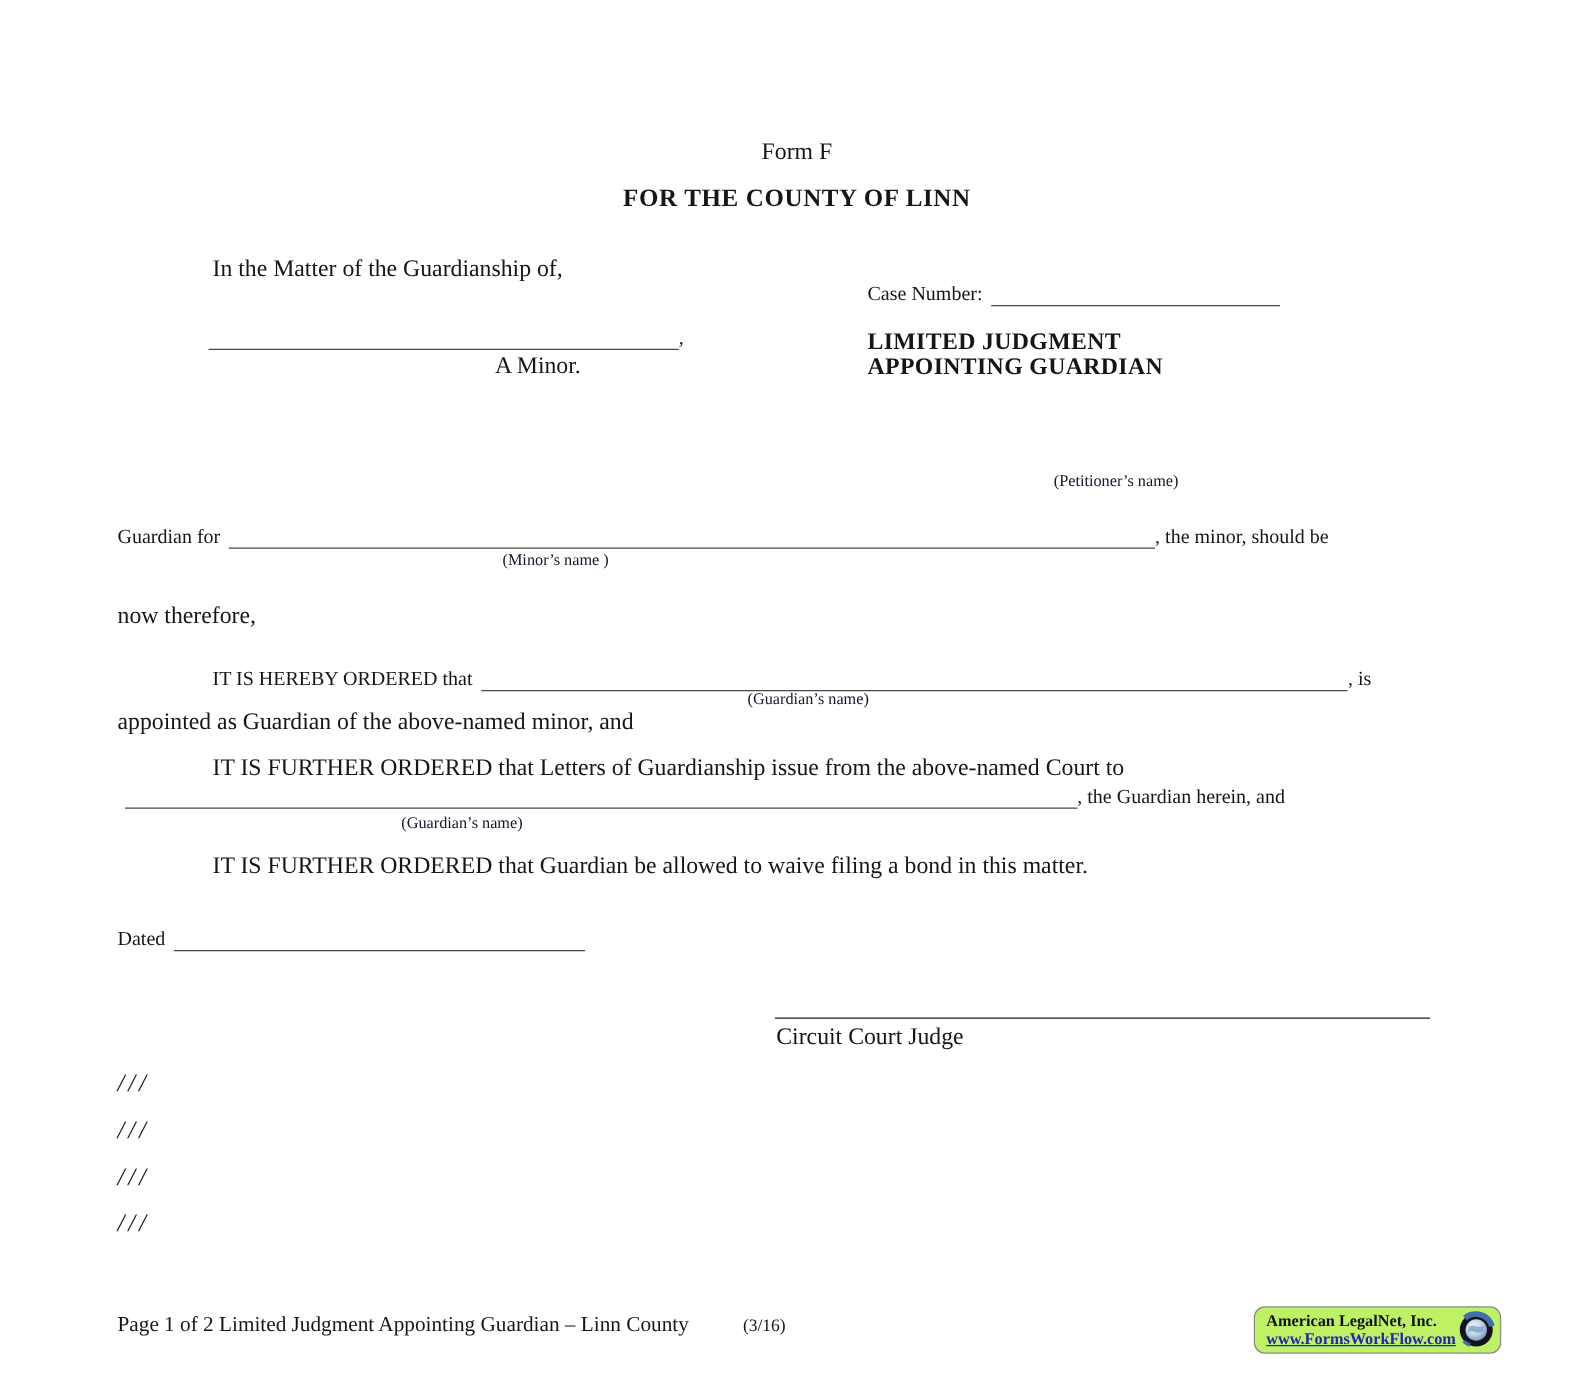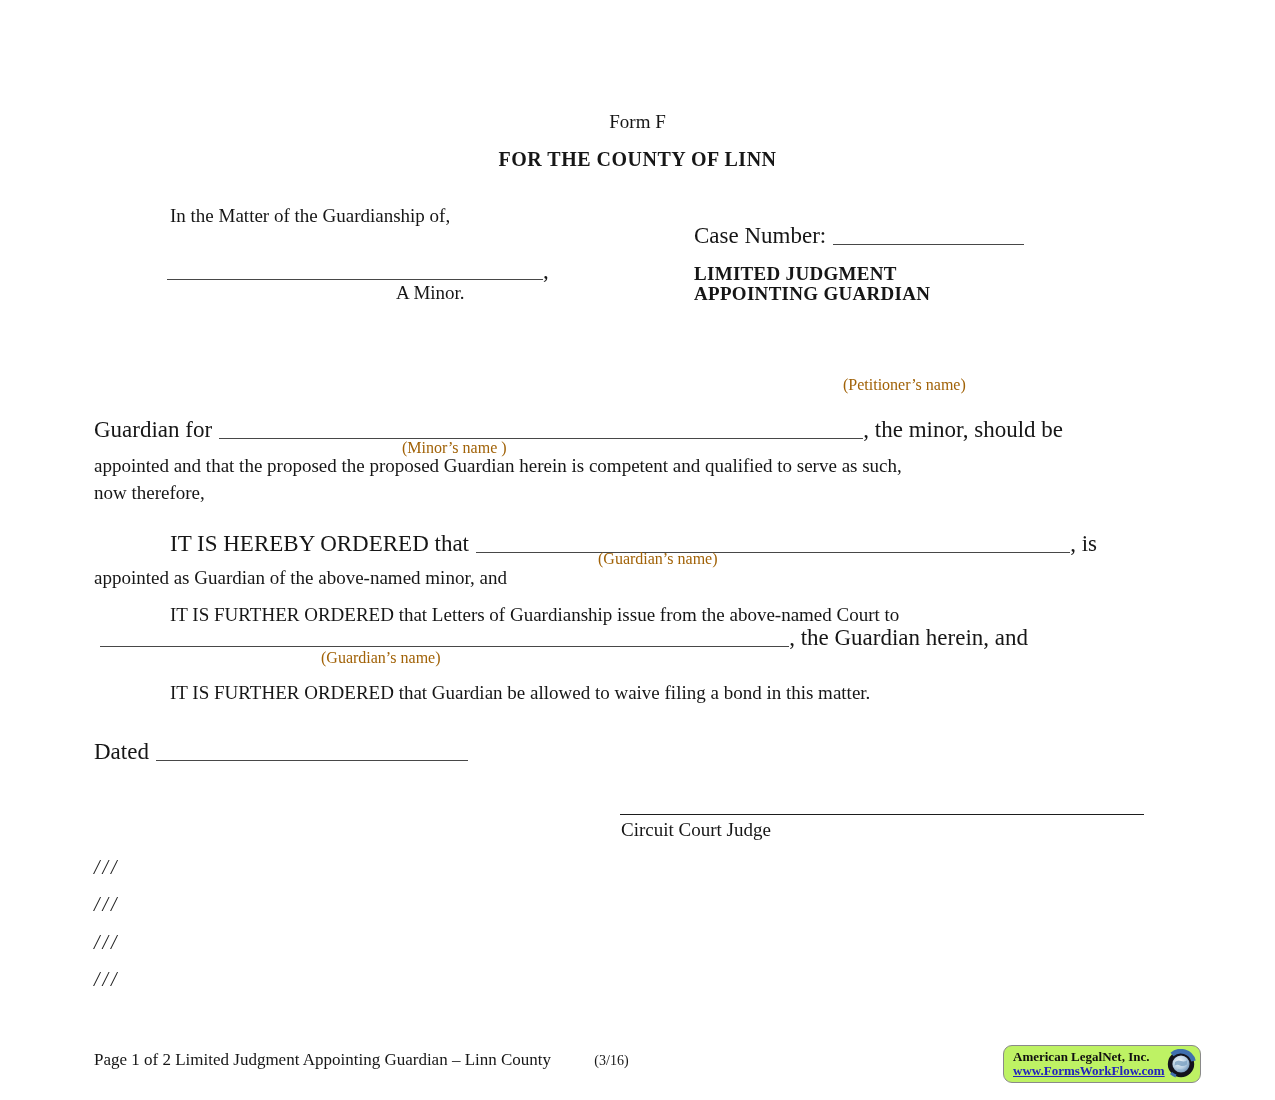--- a/index.html
+++ b/index.html
@@ -6,22 +6,22 @@
   .page{
     position:relative;width:1275px;height:1100px;background:#ffffff;
     font-family:"Liberation Serif","DejaVu Serif",serif;color:#161616;
   }
   .abs{position:absolute;white-space:nowrap;}
   .body-text{font-size:19px;line-height:19px;}
   .centered{left:0;width:1275px;text-align:center;}
   .form-label{font-size:19px;}
   .court-title{font-size:20px;font-weight:bold;letter-spacing:.5px;}
   .caption-heading{font-size:19px;font-weight:bold;letter-spacing:.3px;}
-  .hint{font-size:16px;line-height:15px;color:#a16207;text-align:right;}
-  .flexline{position:absolute;display:flex;align-items:flex-end;height:23px;white-space:nowrap;font-size:23px;line-height:19px;}
+  .hint{font-size:13px;line-height:15px;color:#0f172a;text-align:right;}
+  .flexline{position:absolute;display:flex;align-items:flex-end;height:23px;white-space:nowrap;font-size:16px;line-height:19px;}
   .blank{border-bottom:1.5px solid #474747;height:2px;}
   .grow{flex:1 1 auto;}
   .blank-lead{margin-left:7px;}
   .sig-line{border-top:1.6px solid #1d1d1d;height:0;}
   .slashes{font-size:20px;font-style:italic;letter-spacing:3px;}
   .footer-text{font-size:17px;text-align:right;}
   .footer-rev{font-size:14px;margin-left:39px;}
   .vendor-box{
     position:absolute;left:1003px;top:1045px;width:196px;height:36px;
     border:1px solid #8a8a8a;border-radius:9px;background:#bef264;
@@ -59,21 +59,20 @@
   <div class="abs hint" style="left:843px;top:377px">(Petitioner’s name)</div>
 
 
   <div class="flexline" style="left:94px;top:416px;width:969px">
     <span>Guardian for</span>
     <span class="blank blank-lead grow"></span>
     <span>, the minor, should be</span>
   </div>
   <div class="abs hint" style="left:402px;top:440px">(Minor’s name )</div>
 
-  <div class="abs body-text" style="left:94px;top:456px">appointed and that the proposed the proposed Guardian herein is competent and qualified to serve as such,</div>
   <div class="abs body-text" style="left:94px;top:483px">now therefore,</div>
 
   <div class="flexline" style="left:170px;top:530px;width:927px">
     <span>IT IS HEREBY ORDERED that</span>
     <span class="blank blank-lead grow"></span>
     <span>, is</span>
   </div>
   <div class="abs hint" style="left:598px;top:551px">(Guardian’s name)</div>
   <div class="abs body-text" style="left:94px;top:568px">appointed as Guardian of the above-named minor, and</div>
 

